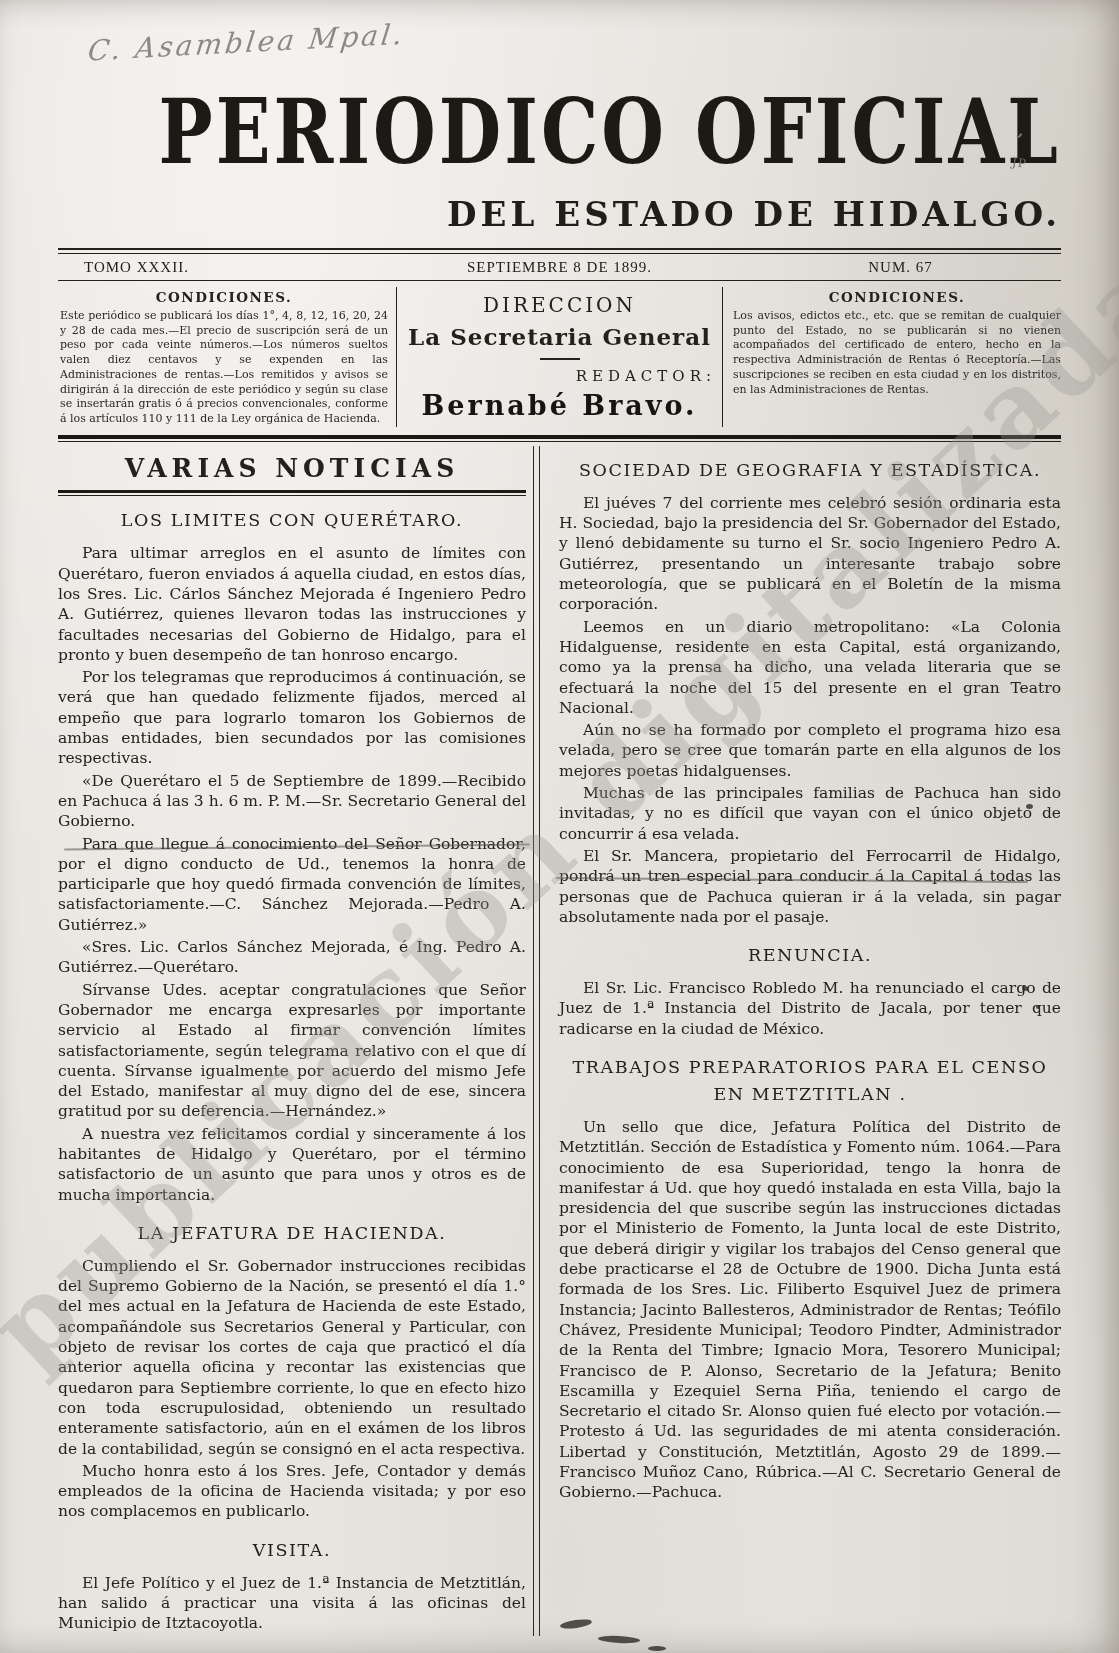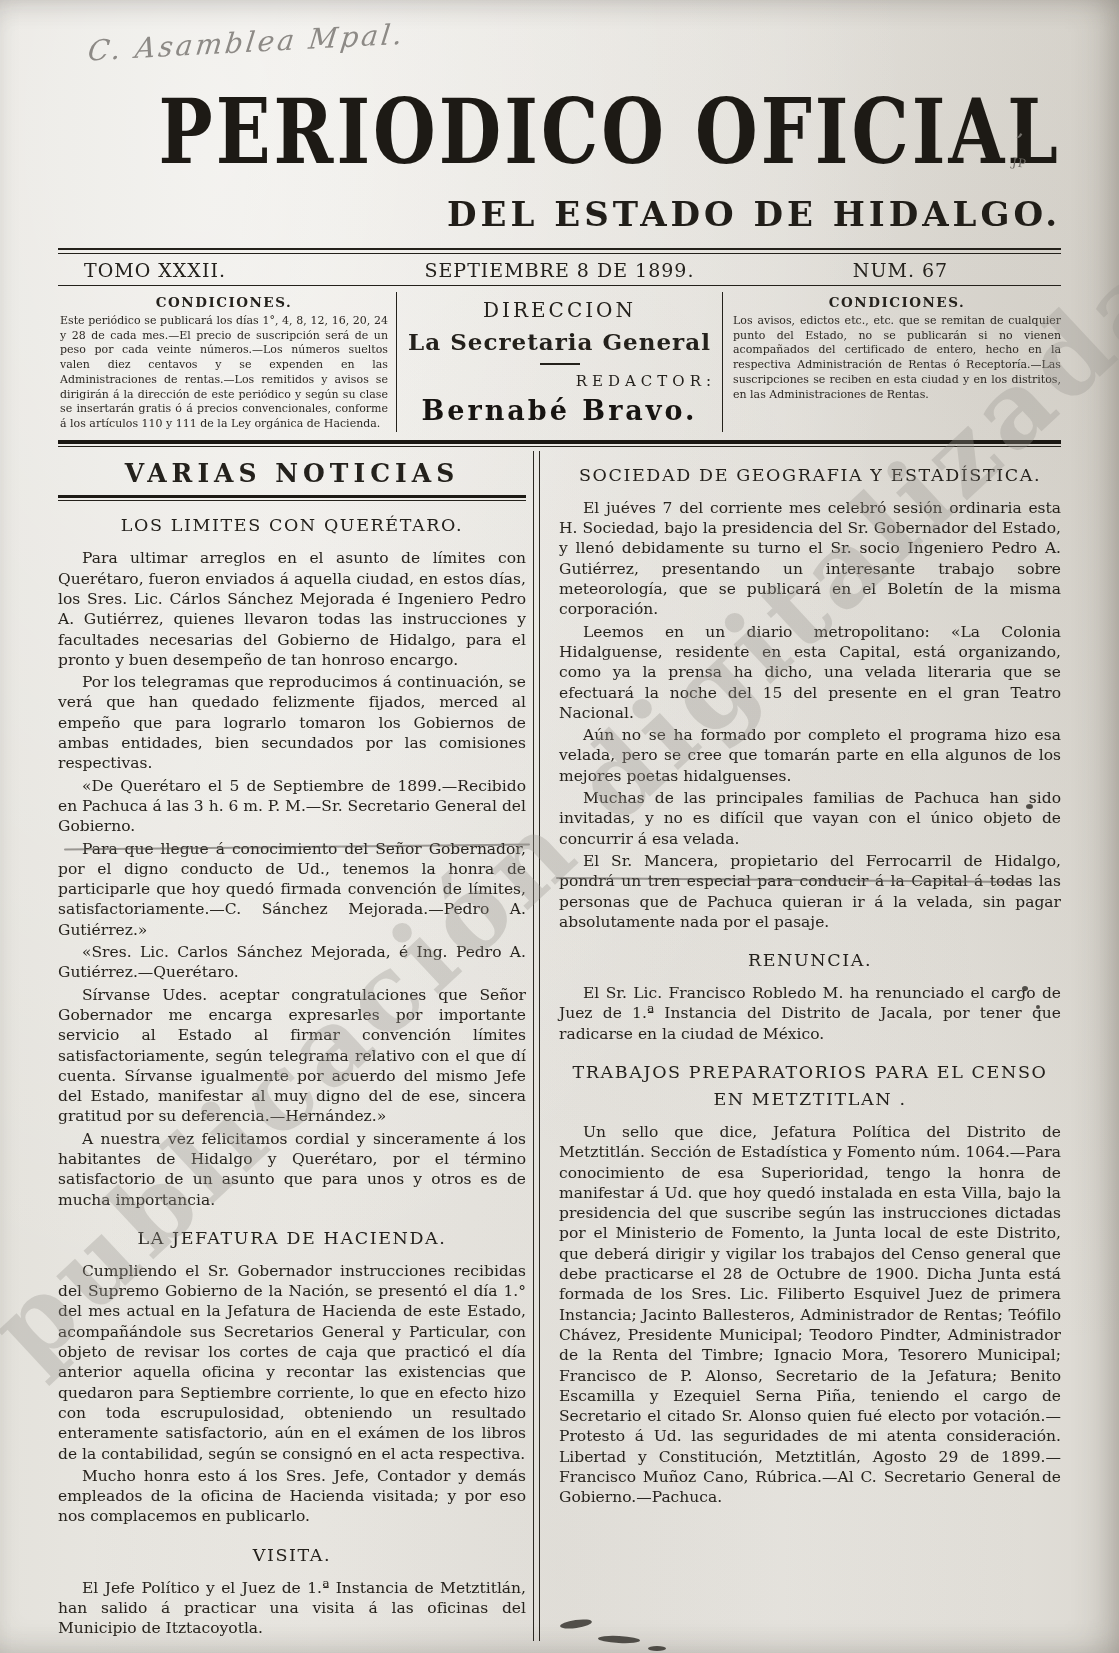--- a/index.html
+++ b/index.html
@@ -45,21 +45,21 @@
   
   .masthead{margin-top:96px;text-align:right;}
   .mast-title{
     font-size:72px;font-weight:bold;letter-spacing:3px;line-height:1.0;
     transform:scaleY(1.25);transform-origin:center;
     color:#1d1a15;white-space:nowrap;
   }
   .mast-subtitle{margin-top:26px;font-size:34px;font-weight:bold;letter-spacing:4px;color:#211e19;}
 
   .rule-pair{margin-top:14px;border-top:2px solid #24211b;border-bottom:1px solid #24211b;height:3px;}
-  .vol-row{display:flex;align-items:center;padding:5px 0 4px;font-size:19px;letter-spacing:1px;}
+  .vol-row{display:flex;align-items:center;padding:5px 0 4px;font-size:15px;letter-spacing:1px;font-family:Liberation Serif, serif;}
   .vol-row .cell-l{width:32%;text-align:left;padding-left:26px;box-sizing:border-box;}
   .vol-row .cell-c{width:36%;text-align:center;}
   .vol-row .cell-r{width:32%;text-align:center;}
   .rule-single{border-top:1.6px solid #24211b;height:0;}
 
   
   .infobar{display:flex;align-items:stretch;padding:6px 0 8px;}
   .cond{width:338px;box-sizing:border-box;padding:2px 8px 0 2px;}
   .cond.right{padding:2px 0 0 10px;}
   .cond-h{text-align:center;font-size:13.5px;font-weight:bold;letter-spacing:1.5px;margin-bottom:4px;}

